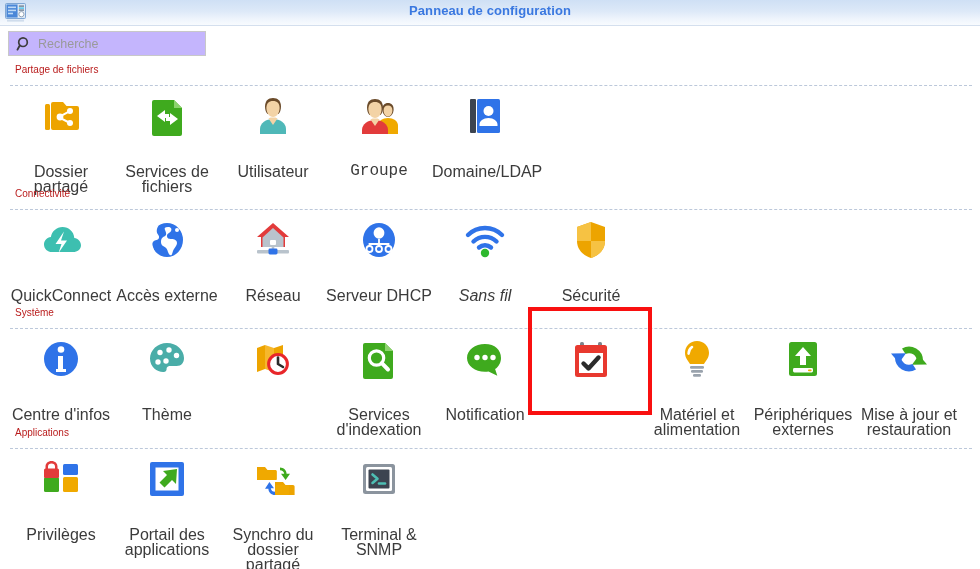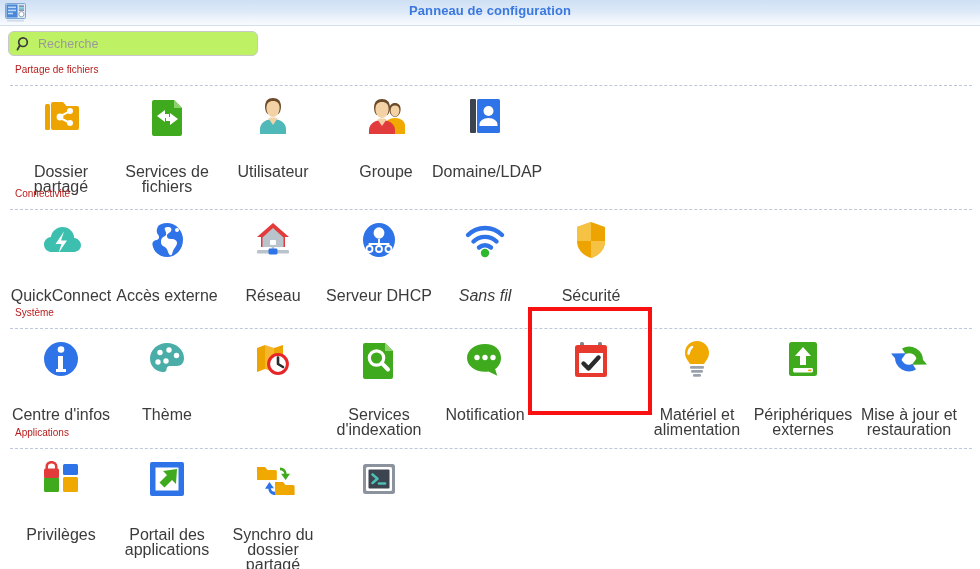--- a/index.html
+++ b/index.html
@@ -31,24 +31,24 @@
     letter-spacing: 0.1px;
   }
   .app-icon {
     position: absolute; left: 5px; top: 3px;
     width: 21px; height: 19px;
   }
 
   
   .searchbox {
     position: absolute; left: 8px; top: 31px;
-    width: 250px; height: 25px;
-    background: #bef264;
+    width: 198px; height: 25px;
+    background: #c4b5fd;
     border: 1px solid #c8c8c8;
-    border-radius: 6px;
+    border-radius: 0;
   }
   .searchbox .magnifier {
     position: absolute; left: 7px; top: 4px;
     width: 16px; height: 16px;
   }
   .searchbox input {
     position: absolute; left: 27px; top: 0;
     width: 178px; height: 23px;
     border: none; outline: none; background: transparent;
     font-family: "Liberation Sans", sans-serif;
@@ -167,21 +167,21 @@
             <div class="glyph">
               <svg width="48" height="48" viewBox="0 0 48 48">
                 <path d="M24 6c-5 0-8 3.4-8 8.5 0 3.2 1 6 2.6 7.6h10.8C31 20.5 32 17.7 32 14.5 32 9.4 29 6 24 6z" fill="#6b4b2a"></path>
                 <path d="M24 9c-4.2 0-6.6 2.6-6.6 7 0 5 3 9 6.6 9s6.6-4 6.6-9c0-4.4-2.4-7-6.6-7z" fill="#f3d3a6"></path>
                 <path d="M24 27c-7 0-13 4-13 10v5h26v-5c0-6-6-10-13-10z" fill="#4fb8b8"></path>
                 <path d="M19.5 26.5 24 33l4.5-6.5-2-1h-5z" fill="#f3d3a6"></path>
               </svg>
             </div>
             <div class="label">Utilisateur</div>
           </div>
-          <div class="item" style="left: 333px; top: 0px;">
+          <div class="item" style="left: 326px; top: 0px; font-family: Liberation Mono, monospace;">
             <div class="glyph">
               <svg width="48" height="48" viewBox="0 0 48 48">
                 <path d="M33 11c-3.6 0-5.6 2.4-5.6 6.2 0 4.2 2.4 7.6 5.6 7.6s5.6-3.4 5.6-7.6C38.6 13.4 36.6 11 33 11z" fill="#6b4b2a"></path>
                 <path d="M33 13.5c-2.8 0-4.4 1.8-4.4 4.8 0 3.4 2 6.2 4.4 6.2s4.4-2.8 4.4-6.2c0-3-1.6-4.8-4.4-4.8z" fill="#f3d3a6"></path>
                 <path d="M33 26c-5.4 0-10 3-10 7.6V42h20v-8.4C43 29 38.4 26 33 26z" fill="#f0a900"></path>
                 <path d="M20 7c-5 0-8 3.4-8 8.5 0 3.2 1 6 2.6 7.6h10.8C27 21.5 28 18.7 28 15.5 28 10.4 25 7 20 7z" fill="#6b4b2a"></path>
                 <path d="M20 10c-4.2 0-6.6 2.6-6.6 7 0 5 3 9 6.6 9s6.6-4 6.6-9c0-4.4-2.4-7-6.6-7z" fill="#f3d3a6"></path>
                 <path d="M20 28c-7 0-13 4-13 10v4h26v-4c0-6-6-10-13-10z" fill="#e23b3b"></path>
                 <path d="M15.5 27.5 20 34l4.5-6.5-2-1h-5z" fill="#f3d3a6"></path>
               </svg>
@@ -431,19 +431,21 @@
           <div class="item" style="left: 326px; top: 0px;">
             <div class="glyph">
               <svg width="48" height="48" viewBox="0 0 48 48">
                 <rect x="8" y="9" width="32" height="30" rx="2.5" fill="#8b949e"></rect>
                 <rect x="11" y="12" width="26" height="24" rx="1.5" fill="#fff"></rect>
                 <rect x="13.5" y="14.5" width="21" height="19" rx="1" fill="#3c4450"></rect>
                 <path d="M17.5 19.5l5 4.2-5 4.2" fill="none" stroke="#4dbfb4" stroke-width="2.6" stroke-linecap="round" stroke-linejoin="round"></path>
                 <line x1="24" y1="28.5" x2="30" y2="28.5" stroke="#4dbfb4" stroke-width="2.6" stroke-linecap="round"></line>
               </svg>
             </div>
+            <div class="label">Terminal &amp;
+SNMP</div>
           </div>
         </div>
       </div>
     </div>
 
   <div class="highlight" id="highlight-box" style="left: 528px; top: 307px; width: 124px; height: 108px; border-color: rgb(249, 16, 16);"></div>
 </div>
 
 </body></html>

